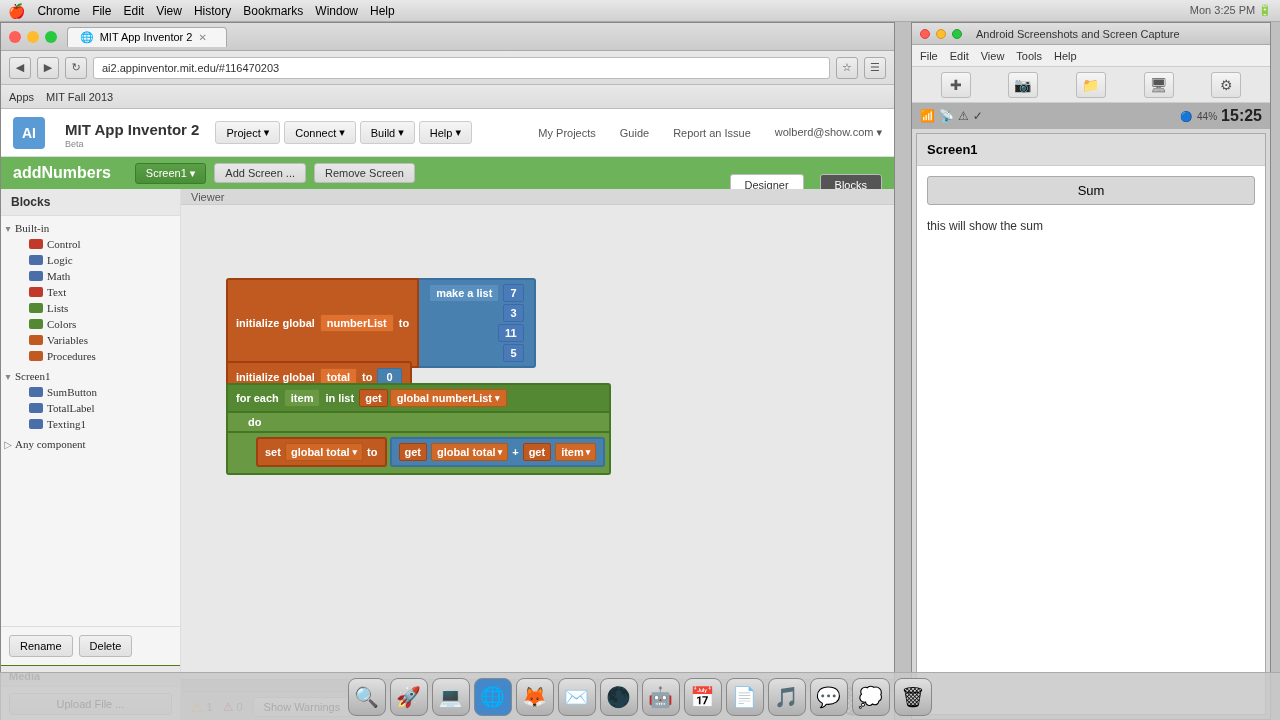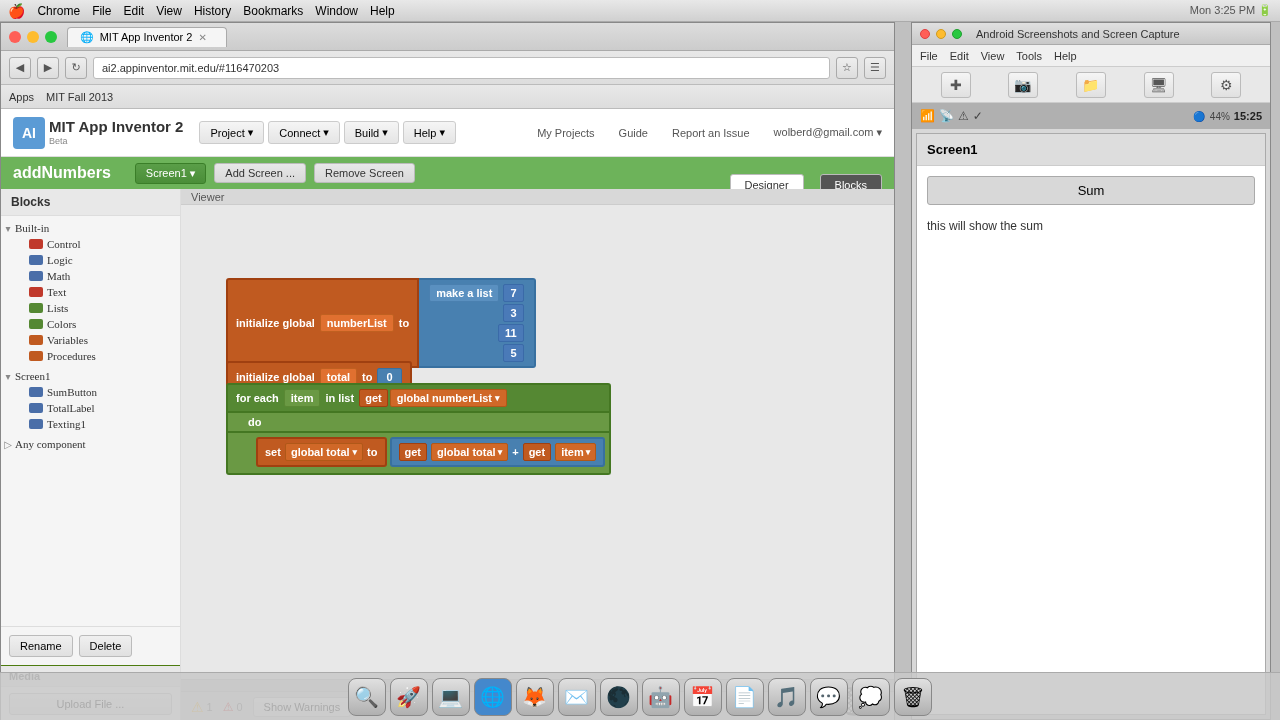--- a/index.html
+++ b/index.html
@@ -114,21 +114,21 @@
     
     .ai-header {
       height: 48px;
       background: white;
       display: flex;
       align-items: center;
       padding: 0 12px;
       border-bottom: 1px solid #ddd;
       gap: 16px;
     }
-    .ai-logo-area { display: flex; align-items: center; gap: 4px; }
+    .ai-logo-area { display: flex; align-items: flex-end; gap: 20px; }
     .ai-logo-icon { width: 32px; height: 32px; background: #5b9bd5; border-radius: 4px; display: flex; align-items: center; justify-content: center; color: white; font-size: 14px; font-weight: bold; }
     .ai-logo-text { font-size: 15px; font-weight: bold; color: #333; line-height: 1.1; }
     .ai-logo-beta { font-size: 9px; color: #888; }
 
     .ai-nav-menu { display: flex; gap: 4px; }
     .ai-nav-btn {
       padding: 4px 10px;
       background: linear-gradient(to bottom, #f5f5f5, #e5e5e5);
       border: 1px solid #ccc;
       border-radius: 3px;
@@ -408,21 +408,21 @@
       height: 26px;
       background: #b0b0b0;
       display: flex;
       align-items: center;
       padding: 0 8px;
       font-size: 10px;
       color: #444;
       gap: 4px;
     }
     .android-status-icons { margin-left: auto; display: flex; align-items: center; gap: 4px; font-size: 10px; }
-    .android-time { font-size: 11px; font-weight: bold; color: #222; }
+    .android-time { font-size: 16px; font-weight: bold; color: #222; }
 
     
     .android-screen {
       flex: 1;
       background: white;
       margin: 4px;
       border: 1px solid #aaa;
       display: flex;
       flex-direction: column;
     }
@@ -557,21 +557,21 @@
         <button class="ai-nav-btn">
           <span>Help</span>
           <span>▾</span>
         </button>
       </div>
       <div class="ai-header-right">
         <span class="ai-header-link">My Projects</span>
         <span class="ai-header-link">Guide</span>
         <span class="ai-header-link">Report an Issue</span>
         <span class="ai-header-link">
-          <span>wolberd@gmail.com</span> ▾
+          <span>wolberd@show.com</span> ▾
         </span>
       </div>
     </div>
 
     <div class="ai-toolbar">
       <span class="ai-app-title">addNumbers</span>
       <button class="ai-screen-btn">
         <span>Screen1</span>
         <span>▾</span>
       </button>

